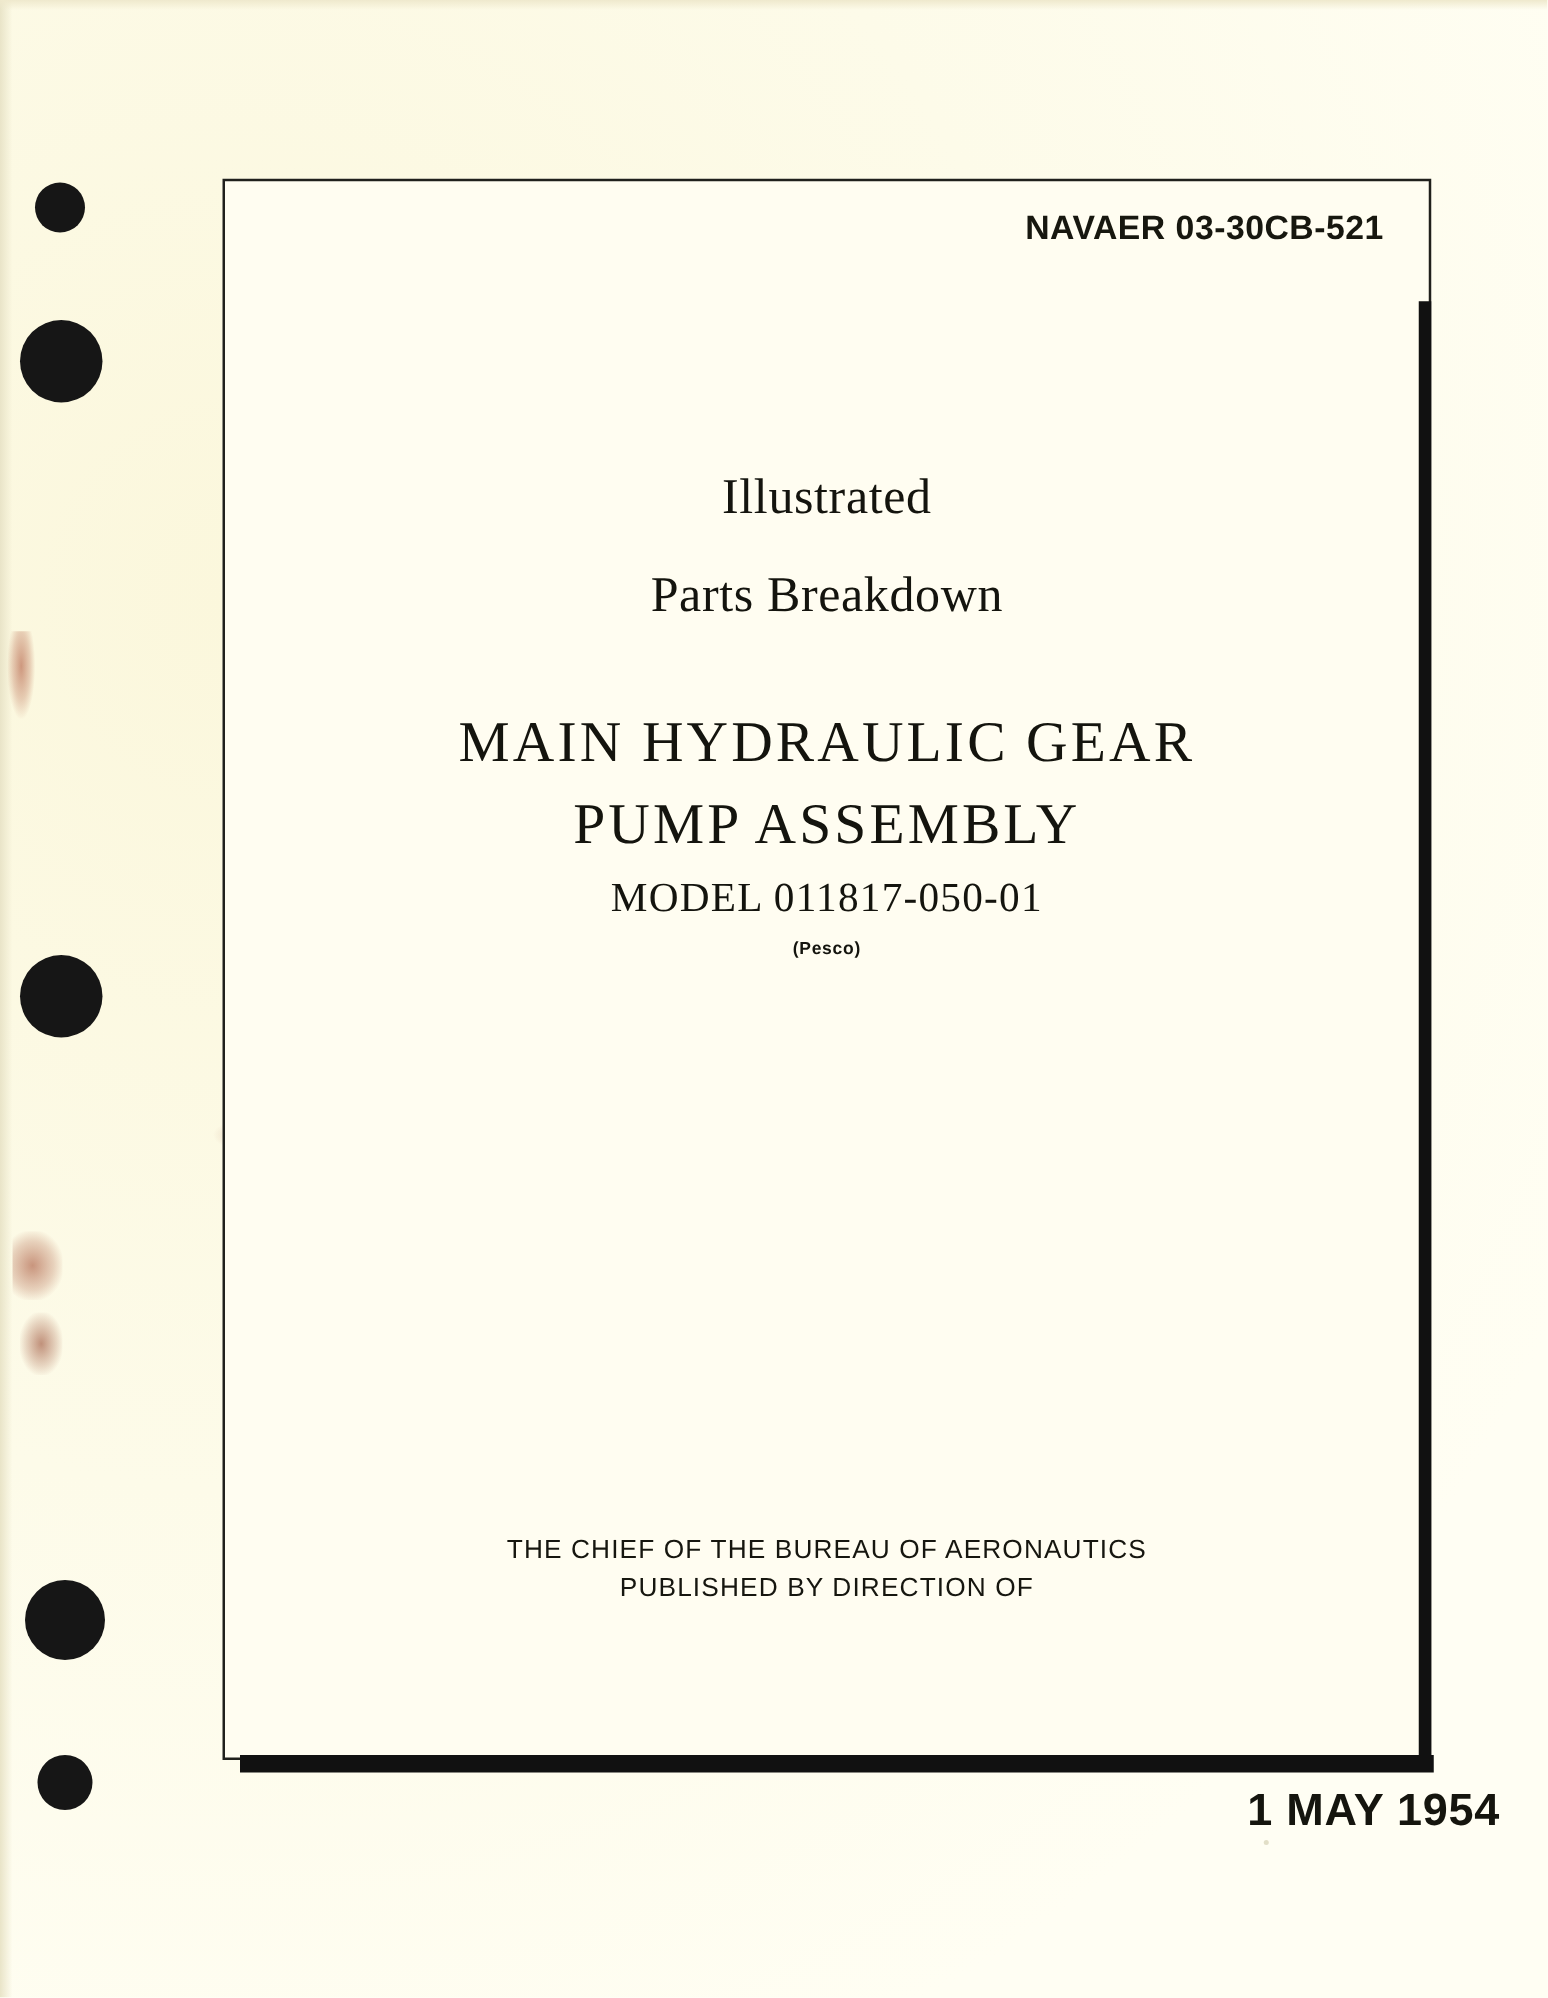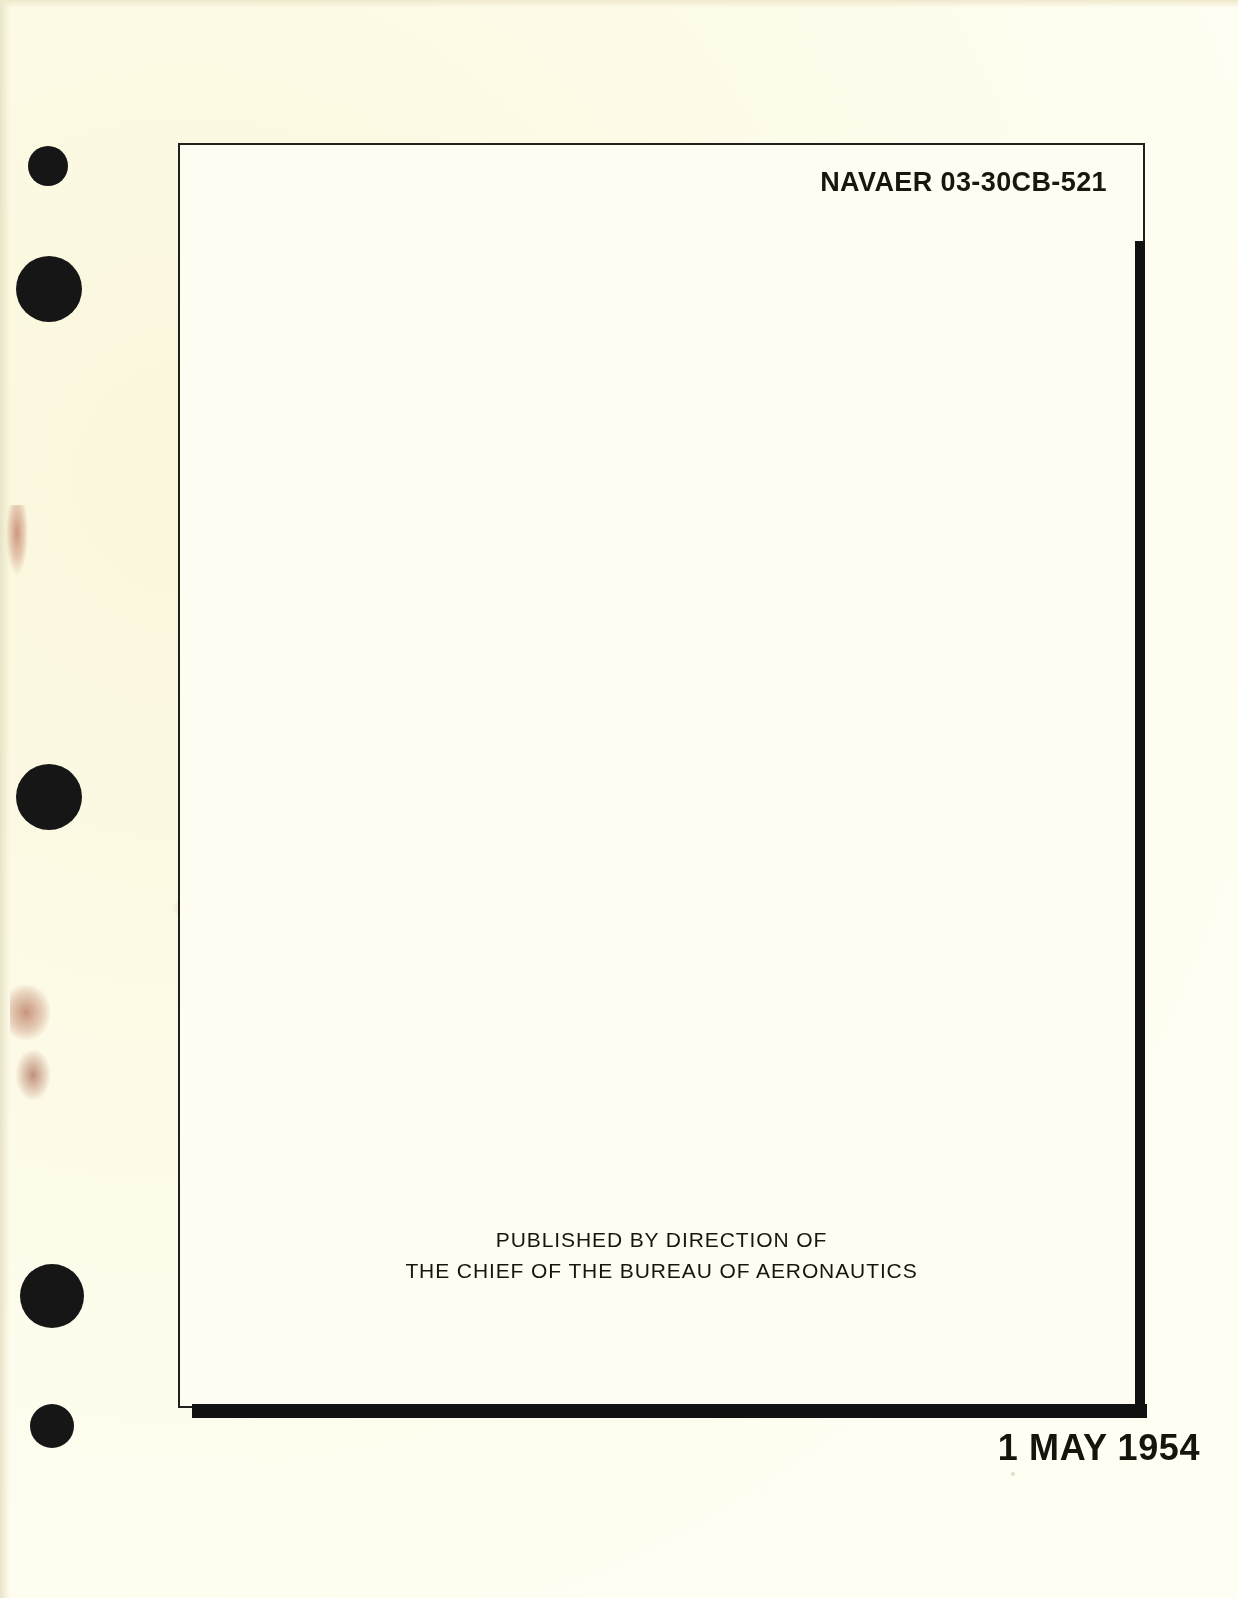--- a/index.html
+++ b/index.html
@@ -185,22 +185,30 @@
   <div class="speck" style="left:996px; top:1346px; width:5px; height:5px;"></div>
   <div class="speck" style="left:662px; top:1320px; width:4px; height:4px;"></div>
   <div class="speck" style="left:1011px; top:1472px; width:4px; height:4px;"></div>
 
   <div id="plate">
     <div class="bar-right"></div>
     <div class="bar-bottom"></div>
 
     <div class="docnum">NAVAER 03-30CB-521</div>
 
+    <div class="title-block">
+      <div class="t-illustrated">Illustrated</div>
+      <div class="t-parts">Parts Breakdown</div>
+      <div class="t-main1">MAIN  HYDRAULIC  GEAR</div>
+      <div class="t-main2">PUMP  ASSEMBLY</div>
+      <div class="t-model">MODEL  011817-050-01</div>
+      <div class="t-maker">(Pesco)</div>
+    </div>
 
     <div class="publisher">
+      <div>THE CHIEF OF THE BUREAU OF AERONAUTICS</div>
       <div>PUBLISHED BY DIRECTION OF</div>
-      <div>THE CHIEF OF THE BUREAU OF AERONAUTICS</div>
     </div>
   </div>
 
   <div class="pubdate">1 MAY 1954</div>
 
 </div>
 
 </body></html>

